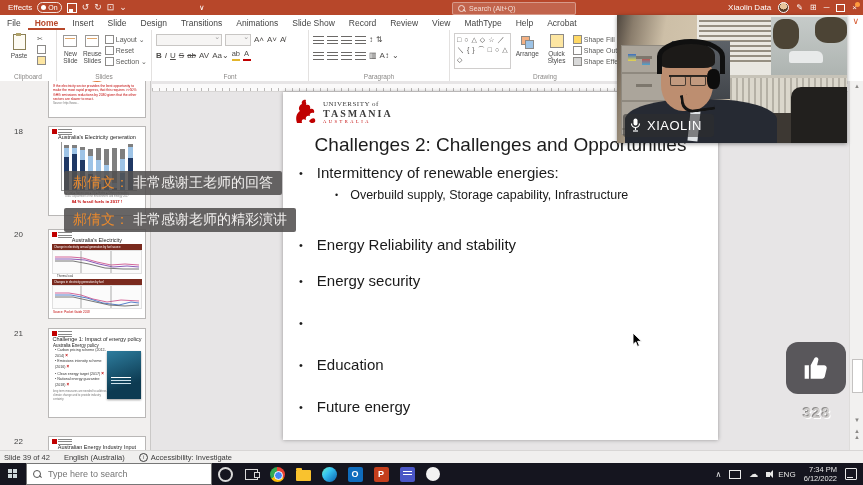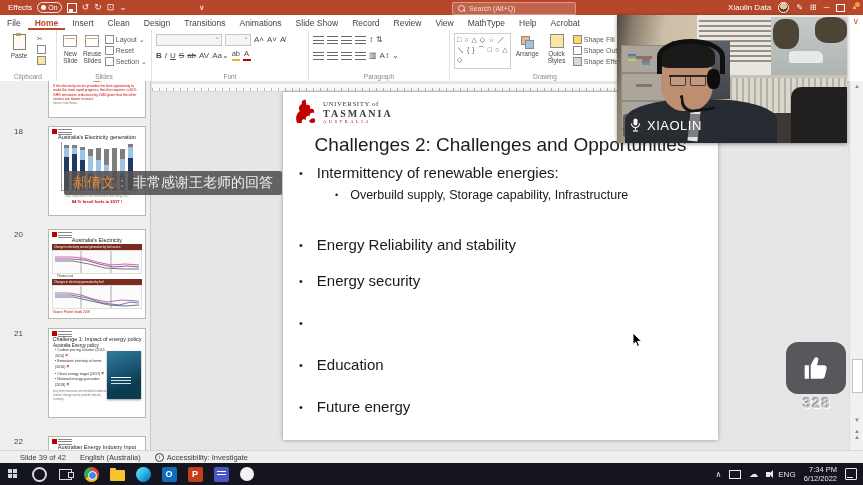--- a/index.html
+++ b/index.html
@@ -80,21 +80,21 @@
   .vscroll{position:absolute;left:849px;top:0;width:14px;height:369px;background:#f2f1f0;border-left:1px solid #dedcdb;}
   .vthumb{position:absolute;left:2px;top:278px;width:9px;height:32px;background:#fff;border:1px solid #c4c2c1;}
   .varrow{position:absolute;left:0;width:14px;text-align:center;font-size:6px;color:#8a8886;}
   
   .chatbox{position:absolute;background:rgba(82,80,80,.88);border-radius:2px;padding:3px 9px;white-space:nowrap;font-size:14px;z-index:60;}
   .chatname{color:#e8892e;}
   .chatmsg{color:#f2f0ef;margin-left:4px;}
   
   .reaction{position:absolute;left:786px;top:261px;width:62px;text-align:center;z-index:55;}
   .thumbico{width:60px;height:52px;border-radius:12px;background:#59575b;display:flex;align-items:center;justify-content:center;}
-  .rcount{margin-top:0;font-size:15px;font-weight:bold;color:#cfcdcc;text-shadow:-1px -1px 0 #8d8b8a,1px 1px 0 #fff;letter-spacing:1px;}
+  .rcount{margin-top:10px;font-size:15px;font-weight:bold;color:#cfcdcc;text-shadow:-1px -1px 0 #8d8b8a,1px 1px 0 #fff;letter-spacing:1px;}
   
   .cursor{position:absolute;left:632px;top:252px;z-index:70;}
   
   .video{position:absolute;left:617px;top:15px;width:230px;height:128px;overflow:hidden;background:#6b5f52;z-index:80;box-shadow:0 1px 4px rgba(0,0,0,.4);}
   .v-wall{position:absolute;inset:0;background:linear-gradient(100deg,#4e463e 0%,#8a7d6c 7%,#cdbfa7 20%,#d8cbb4 55%,#cfc3ad 100%);}
   .v-window{position:absolute;left:80px;top:0;width:150px;height:62px;background:#e9e7e1;border:2px solid #eceae4;}
   .v-blinds{position:absolute;left:0;top:0;width:72px;height:46px;background:repeating-linear-gradient(180deg,#ece9e2 0 3px,#968f82 3px 5px);}
   .v-view{position:absolute;left:72px;top:0;right:0;height:58px;background:linear-gradient(#c6cbc9,#aeb4b1);}
   .v-tree{position:absolute;background:#4c4435;border-radius:40%;}
   .v-car{position:absolute;left:18px;top:34px;width:34px;height:12px;background:#e8eaea;border-radius:4px 6px 2px 2px;}
@@ -139,21 +139,21 @@
   .t20-red{font-size:3px;color:#c00000;margin:1px 0 0 4px;}
   .t21-sub{font-size:4.5px;color:#222;margin:1px 0 0 4px;}
   .t21-item{font-size:3.6px;color:#333;margin-left:6px;line-height:1.4;width:52px;}
   .t21-x{color:#c00000;font-weight:bold;font-size:4.5px;}
   .t21-cover{position:absolute;right:4px;top:22px;width:34px;height:48px;background:linear-gradient(160deg,#2e7d9e,#0d3b52 70%);box-shadow:0 1px 2px rgba(0,0,0,.4);}
   .t21-cover::after{content:"";position:absolute;left:4px;top:26px;width:20px;height:1px;background:#fff;box-shadow:0 3px 0 #cfe3ec,0 6px 0 #cfe3ec;}
   .t21-note{font-size:2.8px;color:#777;margin:2px 0 0 4px;width:55px;line-height:1.3;}
   
   .statusbar{position:absolute;left:0;top:450px;width:863px;height:13px;background:#f0efee;border-top:1px solid #d8d6d5;
     display:flex;align-items:center;font-size:7.5px;color:#3b3b3b;}
-  .sb-left{display:flex;align-items:center;gap:14px;padding-left:20px;}
+  .sb-left{display:flex;align-items:center;gap:14px;padding-left:4px;}
   .sb-right{margin-left:auto;display:flex;align-items:center;gap:9px;padding-right:6px;}
   .viewico{width:12px;height:9px;border:1px solid #8a8886;background:#fff;}
   .viewico.active{background:#d6d4d3;}
   .zoomline{width:58px;height:1px;background:#8a8886;position:relative;}
   .zoomline .knob{position:absolute;left:26px;top:-3px;width:3px;height:7px;background:#605e5c;}
   .acc-ico{width:7px;height:7px;border:1px solid #3b3b3b;border-radius:50%;font-size:5px;line-height:7px;text-align:center;}
   
   .taskbar{position:absolute;left:0;top:463px;width:863px;height:22px;background:#15151f;display:flex;align-items:center;z-index:90;}
   .startbtn{width:26px;height:22px;display:flex;align-items:center;justify-content:center;}
   .winlogo{width:10px;height:10px;display:grid;grid-template-columns:4px 4px;grid-template-rows:4px 4px;gap:1px;}
@@ -218,21 +218,21 @@
       <span class="restore-ico"></span>
       <span class="winbtn">×</span>
     </div>
     <span class="notif-dot"></span>
   </div>
 
   <div class="tabrow">
     <span class="tab">File</span>
     <span class="tab active">Home</span>
     <span class="tab">Insert</span>
-    <span class="tab">Clean</span>
+    <span class="tab">Slide</span>
     <span class="tab">Design</span>
     <span class="tab">Transitions</span>
     <span class="tab">Animations</span>
     <span class="tab">Slide Show</span>
     <span class="tab">Record</span>
     <span class="tab">Review</span>
     <span class="tab">View</span>
     <span class="tab">MathType</span>
     <span class="tab">Help</span>
     <span class="tab">Acrobat</span>
@@ -543,20 +543,23 @@
     <div class="cursor">
       <svg width="12" height="15" viewBox="0 0 12 15">
           <path d="M1,0 L1,11.5 L3.7,9 L5.5,13.5 L7.4,12.6 L5.6,8.3 L9.5,8.3 Z" fill="#000" stroke="#fff" stroke-width="0.9"></path>
         </svg>
     </div>
   </div>
 
   <div class="chatbox" style="left:64px;top:171px">
     <span class="chatname">郝倩文：</span><span class="chatmsg">非常感谢王老师的回答</span>
   </div>
+  <div class="chatbox" style="left:64px;top:208px">
+    <span class="chatname">郝倩文：</span><span class="chatmsg">非常感谢老师的精彩演讲</span>
+  </div>
 
   <div class="video">
     <div class="v-wall"></div>
     <div class="v-window">
       <div class="v-view">
         <div class="v-tree" style="left:2px;top:2px;width:26px;height:30px"></div>
         <div class="v-tree" style="left:44px;top:0;width:32px;height:26px"></div>
         <div class="v-car"></div>
       </div>
       <div class="v-blinds"></div>
@@ -605,20 +608,24 @@
 
   <div class="taskbar">
     <div class="startbtn">
         <div class="winlogo">
           <div></div>
           <div></div>
           <div></div>
           <div></div>
         </div>
       </div>
+    <div class="tb-searchbox">
+      <span class="mag-dark"></span>
+      <input placeholder="Type here to search" style="">
+    </div>
     <div class="tb-ico">
         <span class="cortana"></span>
       </div>
     <div class="tb-ico">
         <span class="taskview"></span>
       </div>
     <div class="tb-ico">
         <span class="chrome"></span>
       </div>
     <div class="tb-ico">

